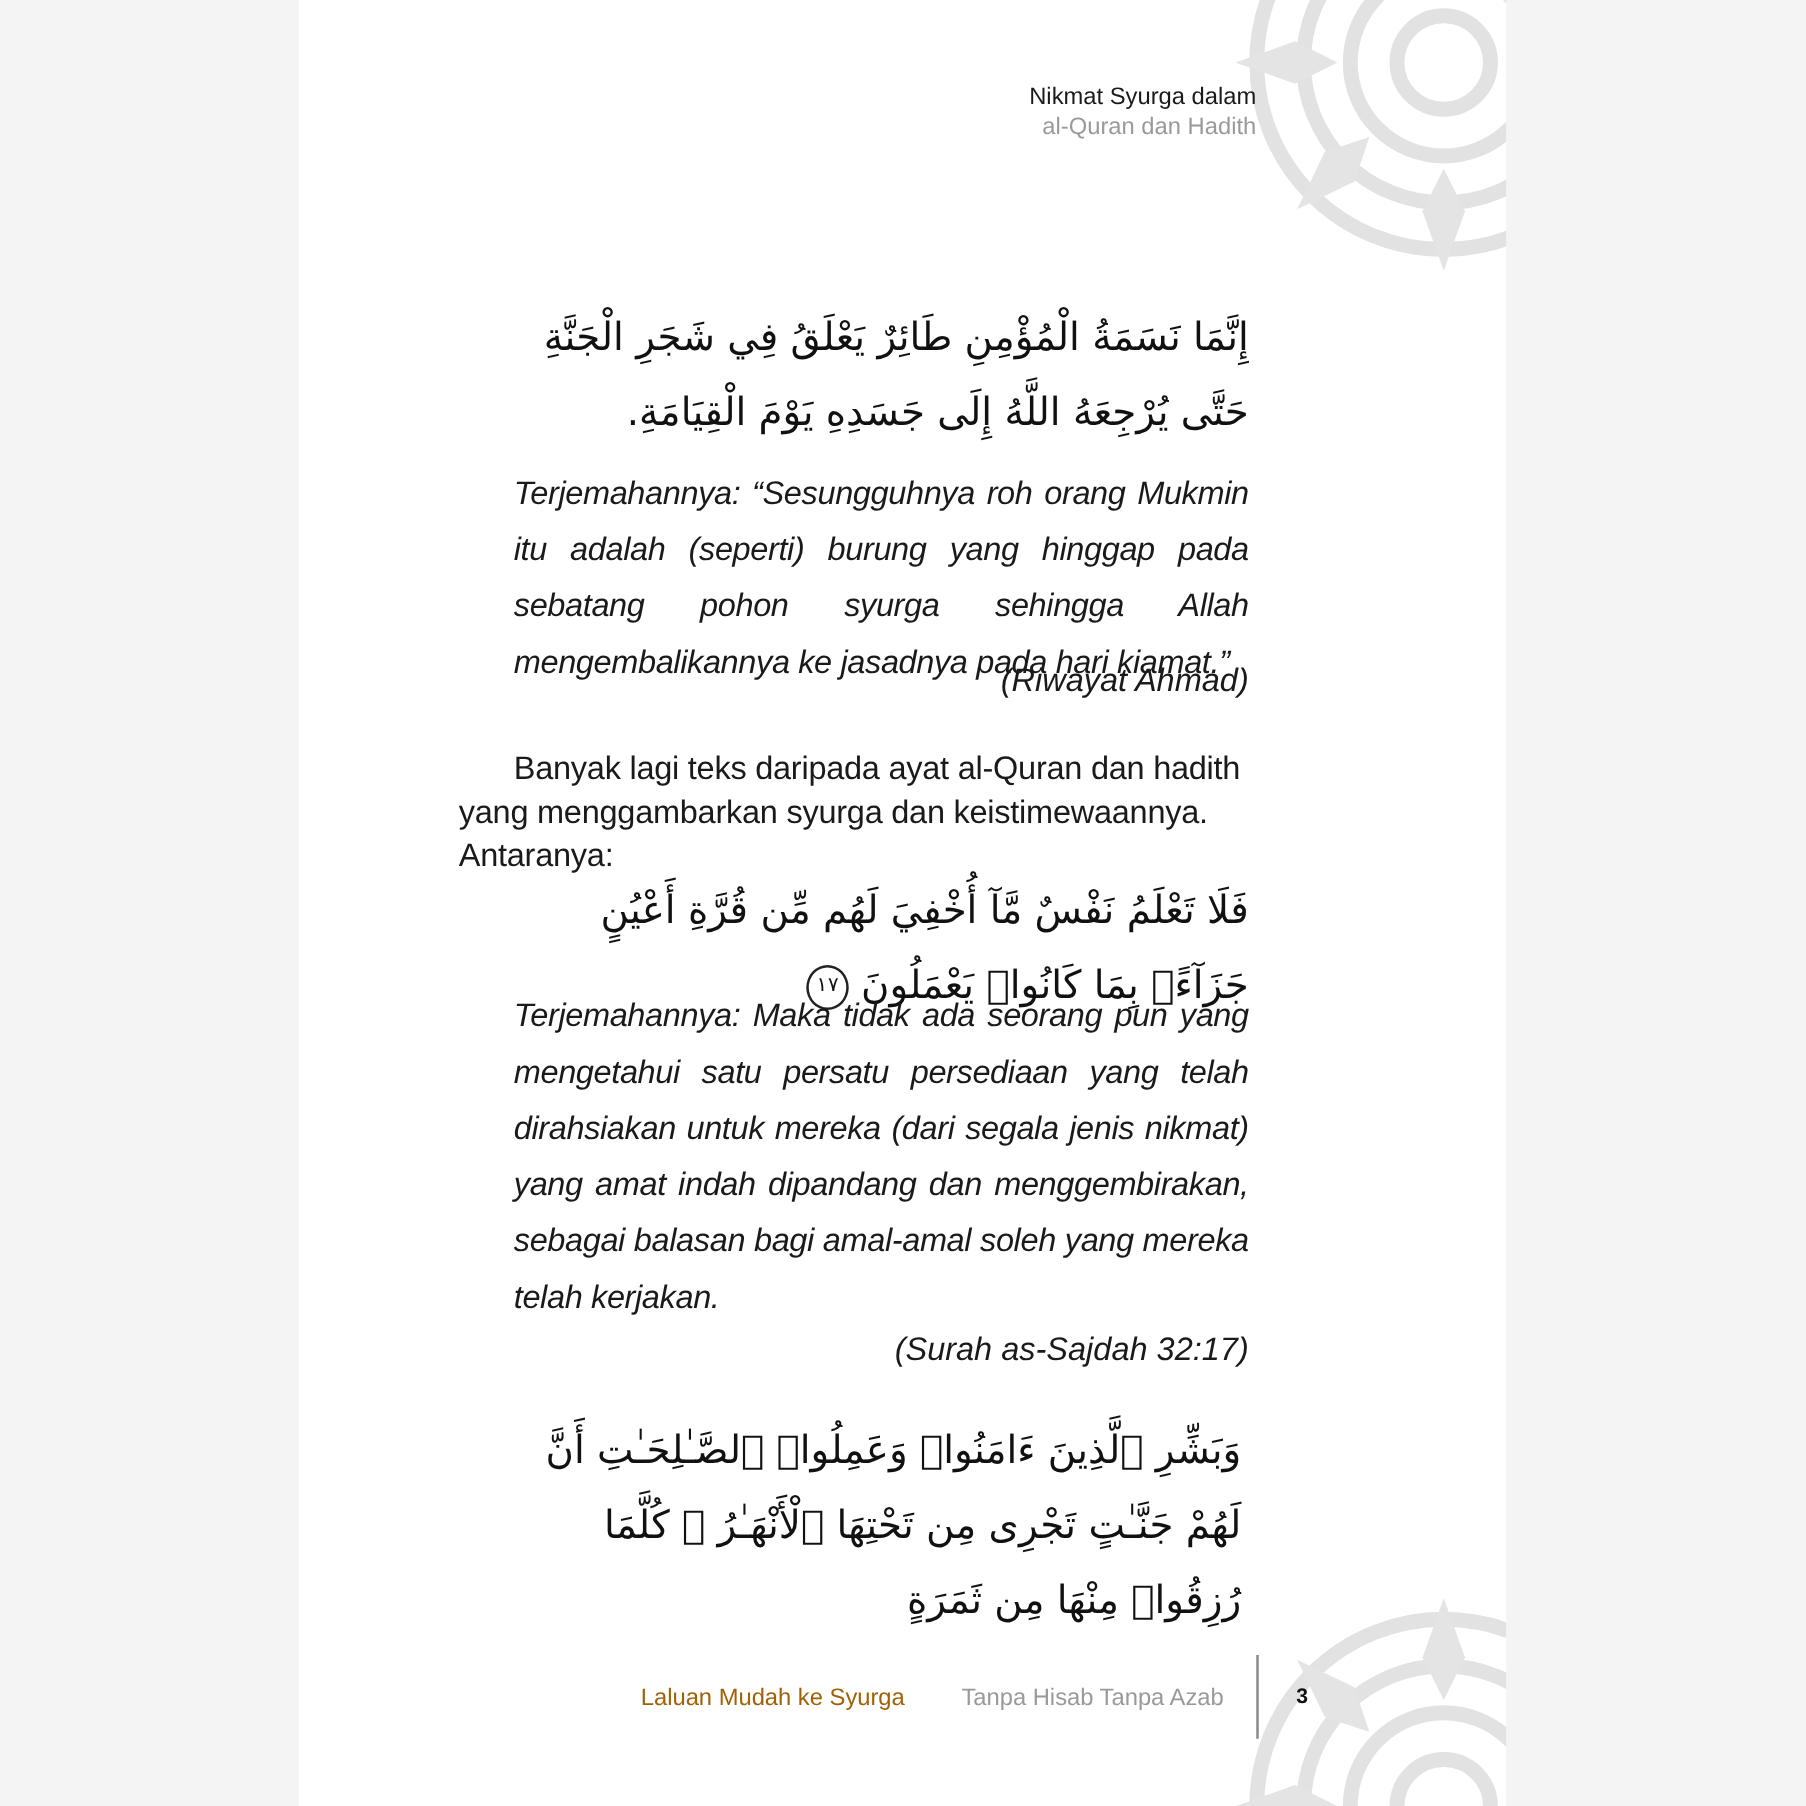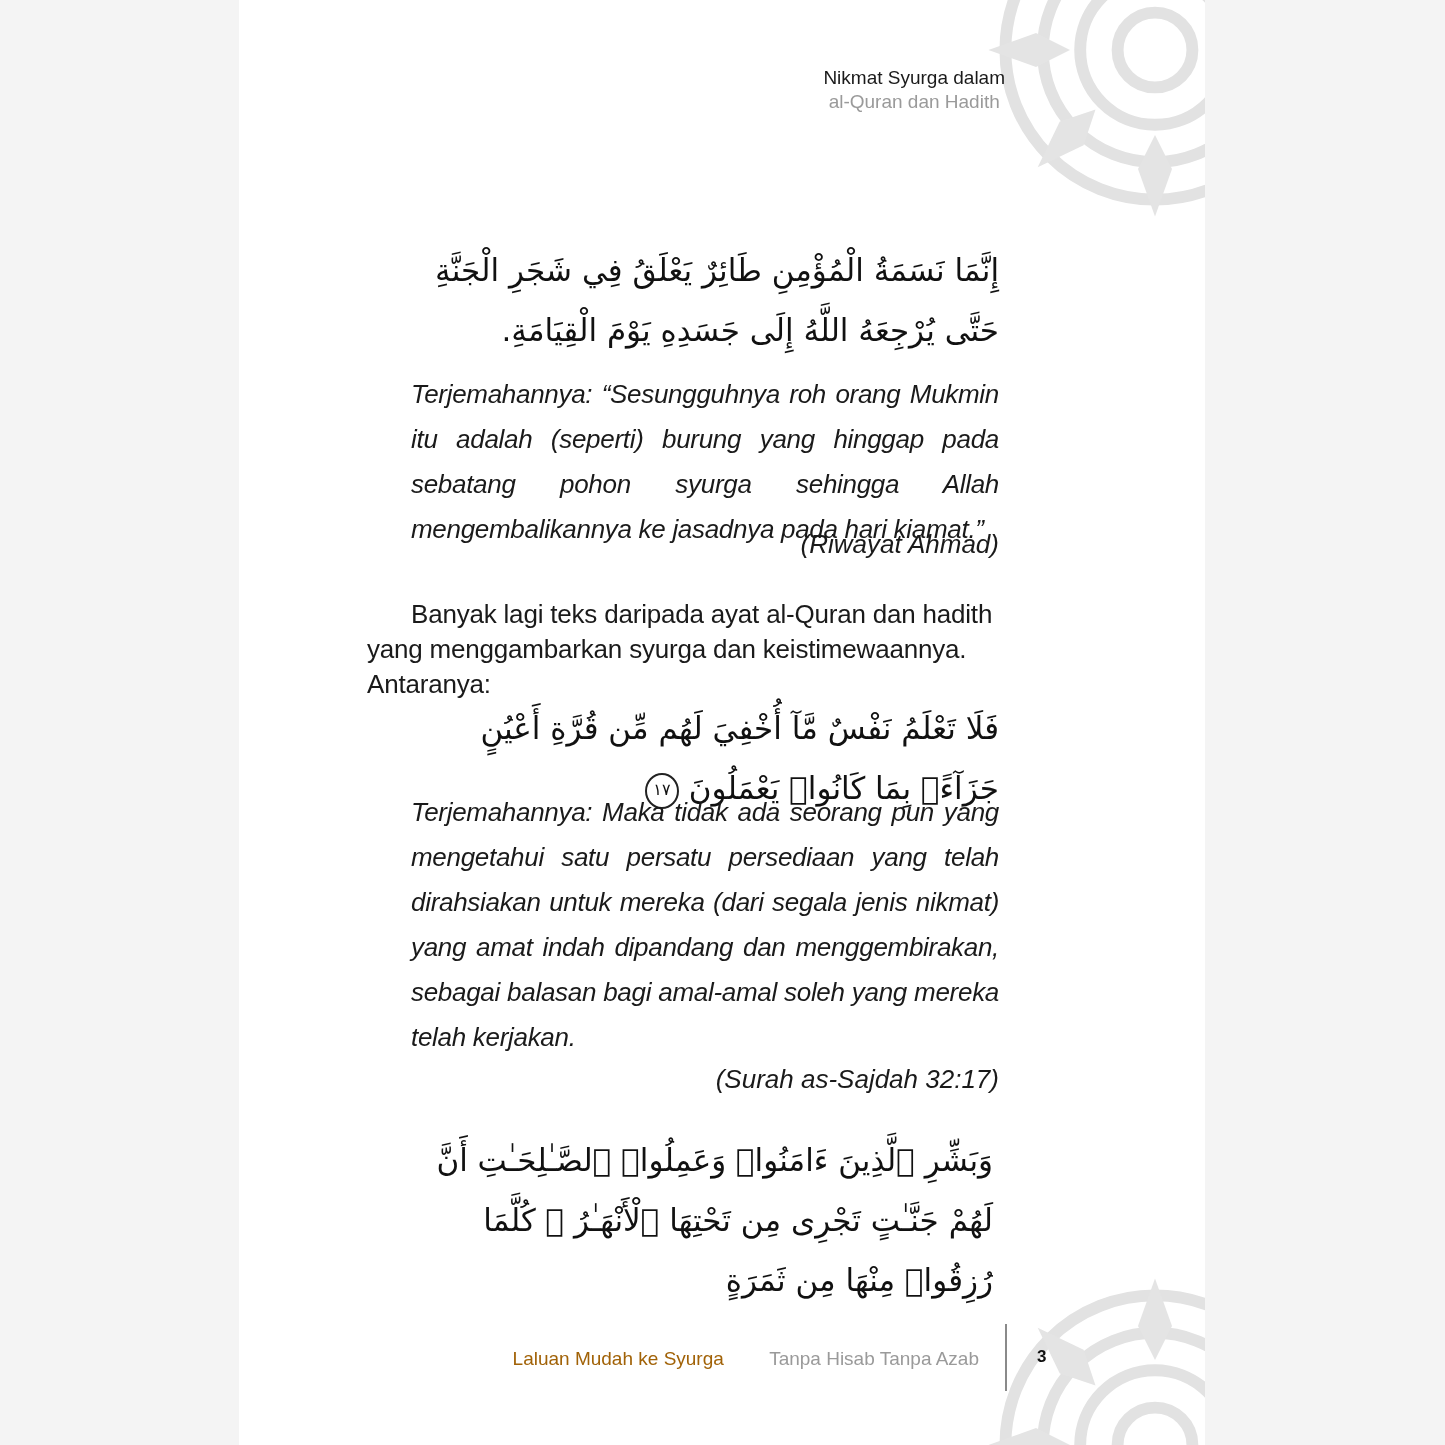--- a/index.html
+++ b/index.html
@@ -7,21 +7,21 @@
     width:1445px; height:1445px; background:#f4f4f4; position:relative; overflow:hidden;
     font-family:"Liberation Sans", sans-serif; color:#1a1a1a;
   }
   .page {
     position:absolute; left:239px; top:0; width:966px; height:1445px; background:#ffffff; overflow:hidden;
   }
   .mandala { position:absolute; }
   .mandala-top { right:-120px; top:-120px; width:340px; height:340px; }
   .mandala-bottom { right:-120px; bottom:-170px; width:340px; height:340px; }
 
-  .running-head { position:absolute; right:200px; top:66px; text-align:center; font-size:19px; line-height:24px; }
+  .running-head { position:absolute; right:200px; top:66px; text-align:right; font-size:19px; line-height:24px; }
   .running-head .l1 { color:#1a1a1a; }
   .running-head .l2 { color:#9a9a9a; }
 
   .body-text { position:absolute; font-size:26px; line-height:35px; color:#1a1a1a; letter-spacing:-0.2px; }
   .intro { left:172px; top:176px; width:620px; }
   .honorific { display:inline-block; width:24px; height:24px; vertical-align:-4px; margin:0 2px; }
 
   .arabic { position:absolute; direction:rtl; text-align:right; font-family:"DejaVu Sans", sans-serif; font-size:31px; color:#111; line-height:60px; }
   .arabic-1 { left:170px; top:240px; width:590px; }
   .arabic-2 { left:170px; top:698px; width:590px; }
@@ -29,21 +29,21 @@
 
   .translation { position:absolute; left:172px; width:588px; font-style:italic; font-size:26px; line-height:45px; text-align:justify; text-align-last:left; color:#1a1a1a; letter-spacing:-0.3px; }
   .tr-1 { top:372px; }
   .tr-2 { top:790px; }
   .source { position:absolute; right:206px; font-style:italic; font-size:26px; line-height:35px; color:#1a1a1a; }
   .src-1 { top:527px; }
   .src-2 { top:1062px; }
 
   .para { left:128px; top:597px; width:680px; text-indent:44px; }
 
-  .ayah-marker { display:inline-block; width:30px; height:32px; border:2px solid #222; border-radius:50%; font-size:16px; line-height:30px; text-align:center; vertical-align:middle; margin-left:4px; font-family:Liberation Serif, serif; }
+  .ayah-marker { display:inline-block; width:30px; height:32px; border:2px solid #222; border-radius:50%; font-size:16px; line-height:30px; text-align:center; vertical-align:middle; margin-left:4px; font-family:Liberation Mono, monospace; }
 
   .footer { position:absolute; right:226px; top:1346px; font-size:19px; line-height:26px; white-space:nowrap; }
   .footer .f-main { color:#a16207; }
   .footer .f-sub { color:#9a9a9a;margin-left:40px; }
   .footer-divider { position:absolute; left:766px; top:1324px; width:2px; height:67px; background:#8a8a8a; }
   .page-number { position:absolute; left:798px; top:1347px; font-size:17px; font-weight:bold; color:#111; }
 </style>
 </head>
 <body>
 

